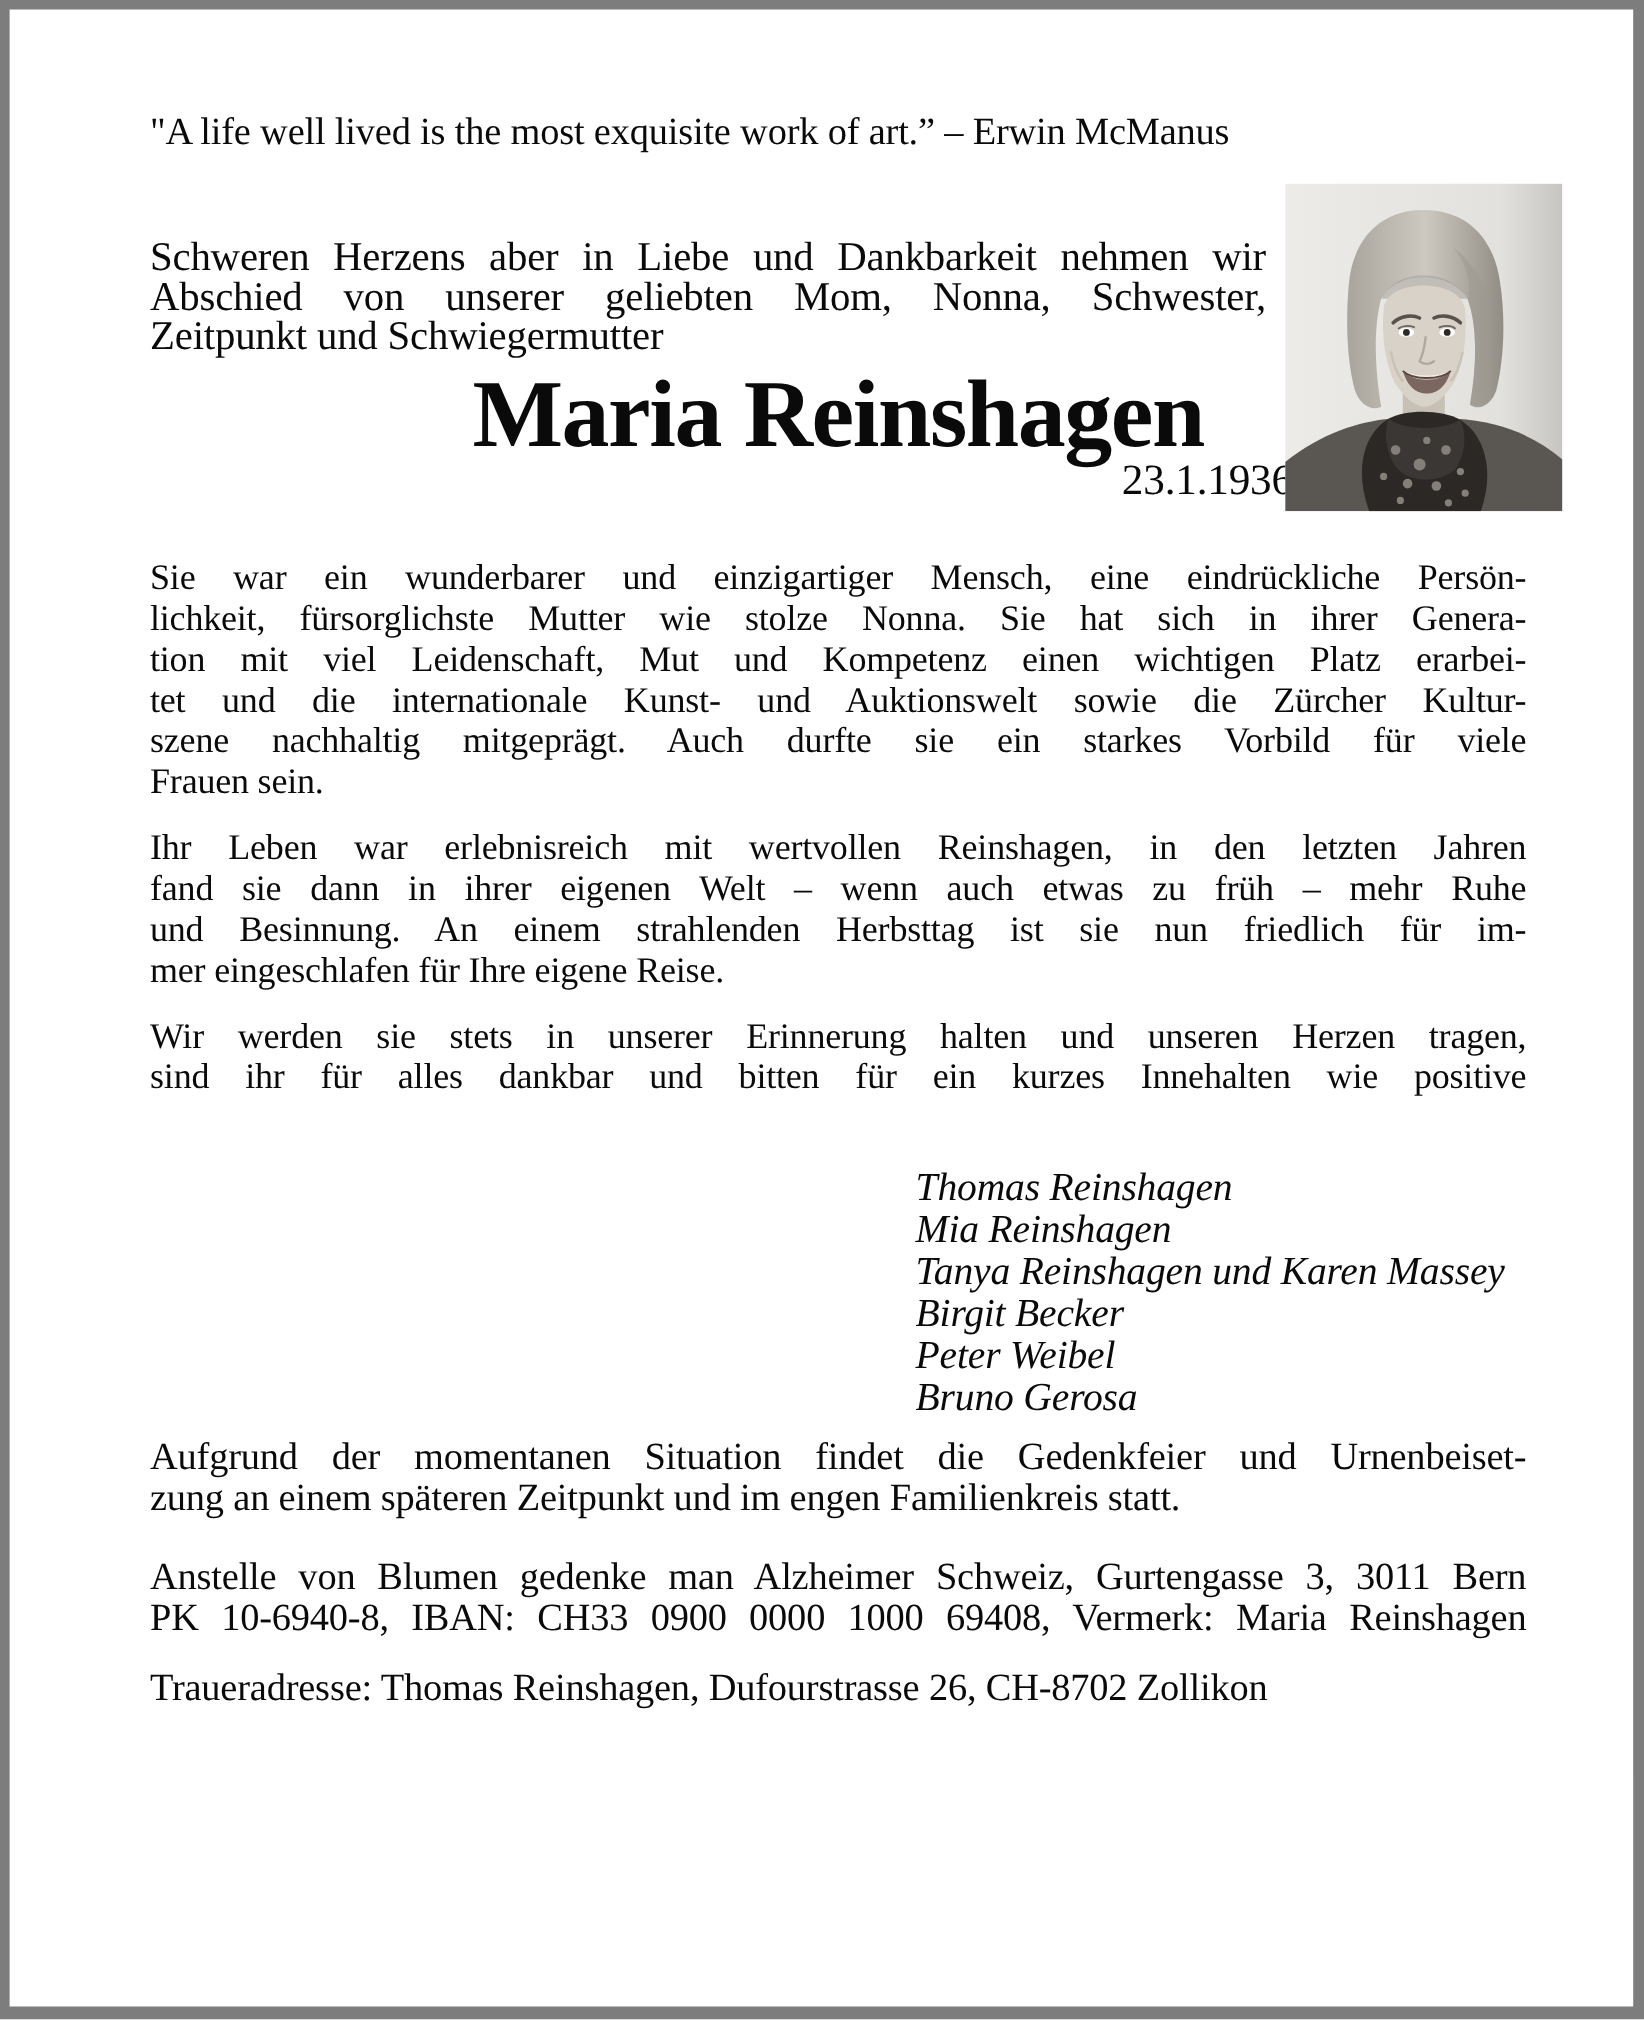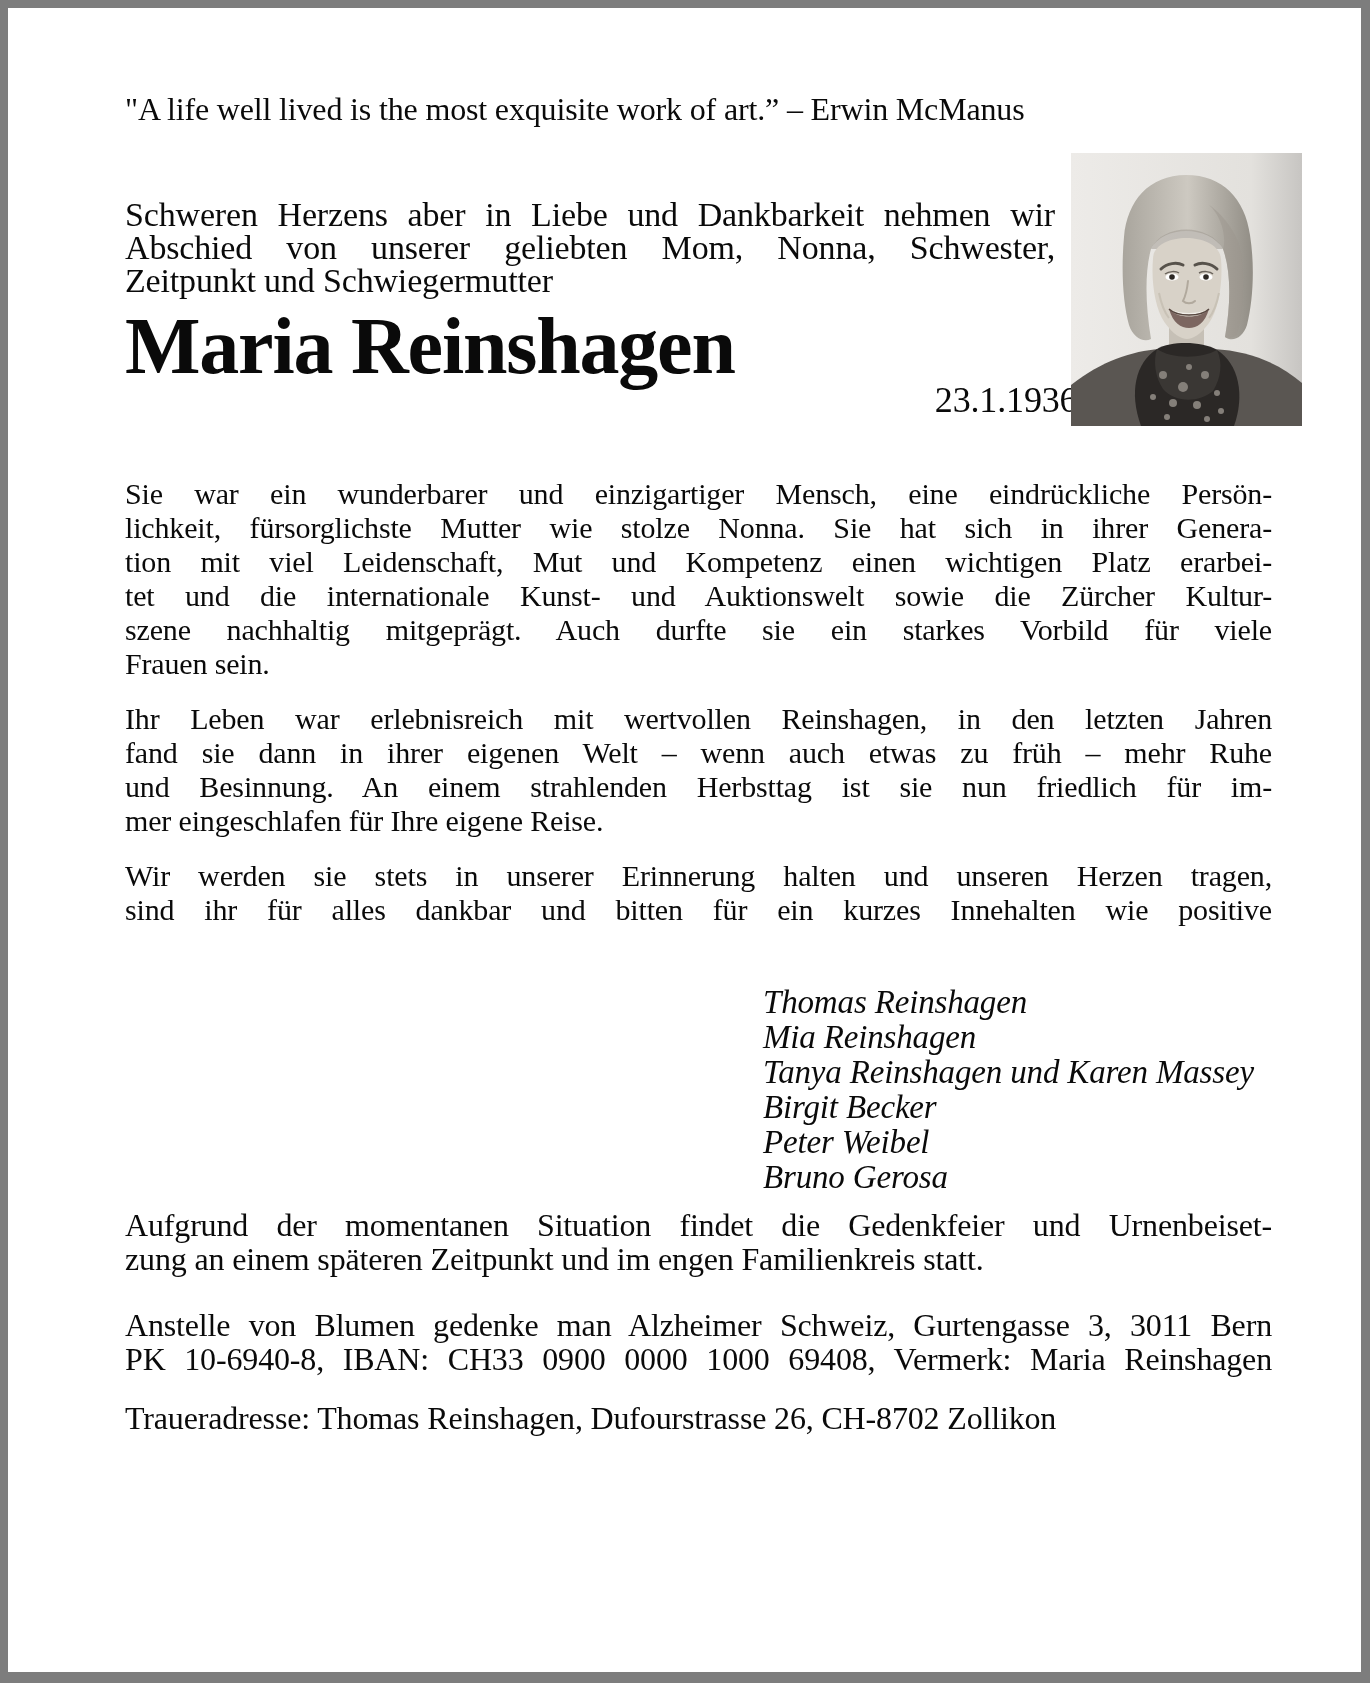--- a/index.html
+++ b/index.html
@@ -16,24 +16,24 @@
     color:#0a0a0a;
     letter-spacing:-0.01em;
   }
   .content { padding:0 89px 0 117px; }
 
   .line { display:block; }
   .jl { text-align:justify; text-align-last:justify; }
 
   .quote   { margin-top:85px;  font-size:32px; line-height:33px; }
   .intro   { margin-top:72px; font-size:34px; line-height:33px; width:930px; }
-  .title   { margin-top:17px;  font-size:80px; line-height:64px; font-weight:bold; text-align:left; letter-spacing:-0.015em; }
+  .title   { margin-top:17px;  font-size:80px; line-height:64px; font-weight:bold; text-align:center; letter-spacing:-0.015em; }
   .dates   { margin-top:4px;   font-size:36px; line-height:36px; text-align:right; }
   .para    { font-size:30px; line-height:34px; }
-  .p2 { margin-top:59px; }
+  .p2 { margin-top:47px; }
   .p3 { margin-top:21px; }
   .p4 { margin-top:21px; }
   .names   { margin-top:58px; margin-left:638px; font-style:italic; font-size:33px; line-height:35px;font-family:Liberation Serif, serif; }
   .closing { font-size:32px; line-height:34px; }
   .c1 { margin-top:13px; }
   .c2 { margin-top:32px; }
   .c3 { margin-top:25px; }
 
   .photo {
     position:absolute;

